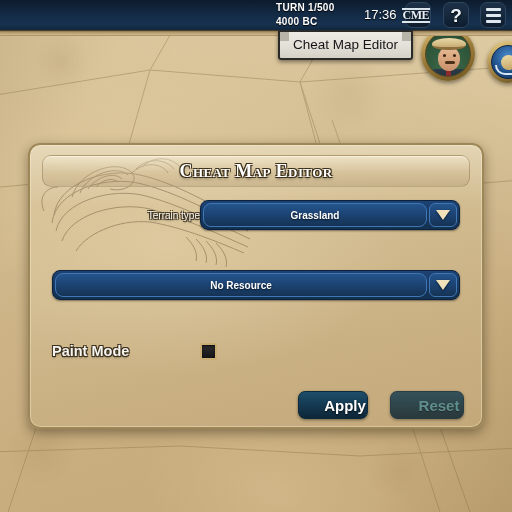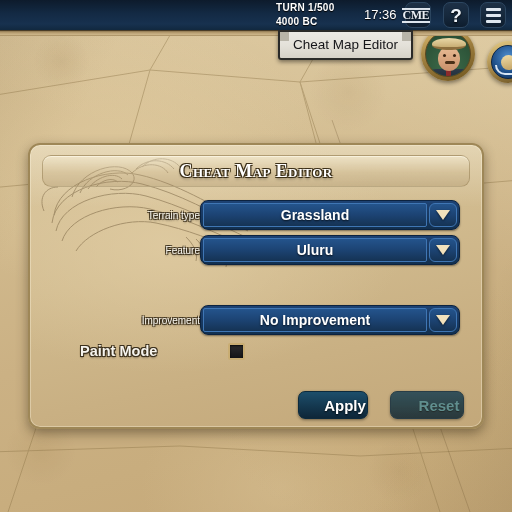--- a/index.html
+++ b/index.html
@@ -207,43 +207,43 @@
 
   .dropdown {
     flex: 1; height: 30px; display: flex; align-items: stretch;
     border-radius: 8px;
     background: linear-gradient(180deg, #1d4273 0%, #193a64 45%, #12304f 100%);
     border: 1px solid #0c2340;
     box-shadow: 0 1px 2px rgba(0,0,0,.45);
     overflow: hidden;
   }
   .dd-value {
-    flex: 1; margin: 2px 0 2px 2px; border-radius: 2px;
+    flex: 1; margin: 2px 0 2px 2px; border-radius: 8px;
     border: 1px solid #3f76b4;
     background: linear-gradient(180deg, #24548c 0%, #1c4373 50%, #153354 100%);
     display: flex; align-items: center; justify-content: center;
-    color: #ffffff; font-size: 14px; font-weight: bold;
+    color: #ffffff; font-size: 10px; font-weight: bold;
     text-shadow: 0 1px 2px rgba(0,0,0,.75);
   }
   .dd-arrow {
     width: 28px; flex: none; margin: 2px 2px 2px 2px; border-radius: 6px;
     border: 1px solid #3f76b4;
     background: linear-gradient(180deg, #24548c 0%, #1c4373 50%, #153354 100%);
     display: flex; align-items: center; justify-content: center;
   }
   .tri {
     width: 0; height: 0;
     border-left: 7px solid transparent; border-right: 7px solid transparent;
     border-top: 10px solid #f2e2bc;
     filter: drop-shadow(0 1px 1px rgba(0,0,0,.6));
   }
 
   
   #paint-row { position: absolute; top: 195px; left: 22px; right: 22px; height: 22px;
-               display: flex; align-items: center; margin-left: 28px; }
+               display: flex; align-items: center; }
   #paint-label { width: 148px; flex: none;
     font-size: 14.5px; font-weight: bold; color: #f6f4ee;
     text-shadow: -1px -1px 0 #3a2f1c, 1px -1px 0 #3a2f1c, -1px 1px 0 #3a2f1c,
                   1px 1px 0 #3a2f1c, 0 2px 2px rgba(0,0,0,.4); }
   #paint-box {
     width: 17px; height: 17px; border-radius: 2px;
     background: linear-gradient(180deg, #2c2c2e, #141416);
     border: 2px solid #c9ad73;
     box-shadow: inset 0 1px 2px rgba(0,0,0,.8);
   }
@@ -382,42 +382,30 @@
   <div class="row" id="row0">
     <span class="row-label">Terrain type</span>
     <div class="dropdown">
       <div class="dd-value">Grassland</div>
       <div class="dd-arrow">
         <span class="tri"></span>
       </div>
     </div>
   </div>
 
-  <div class="row" id="row1">
-    <span class="row-label">Feature</span>
+
+  <div class="row" id="row2">
     <div class="dropdown">
-      <div class="dd-value">Uluru</div>
+      <div class="dd-value">No Resource</div>
       <div class="dd-arrow">
         <span class="tri"></span>
       </div>
     </div>
   </div>
 
-  <div class="row" id="row2">
-  </div>
-
-  <div class="row" id="row3">
-    <span class="row-label">Improvement</span>
-    <div class="dropdown">
-      <div class="dd-value">No Improvement</div>
-      <div class="dd-arrow">
-        <span class="tri"></span>
-      </div>
-    </div>
-  </div>
 
   <div id="paint-row">
     <span id="paint-label">Paint Mode</span>
     <div id="paint-box"></div>
   </div>
 
 
   <div class="btn" id="apply-btn">Apply</div>
   <div class="btn" id="reset-btn">Reset</div>
 

